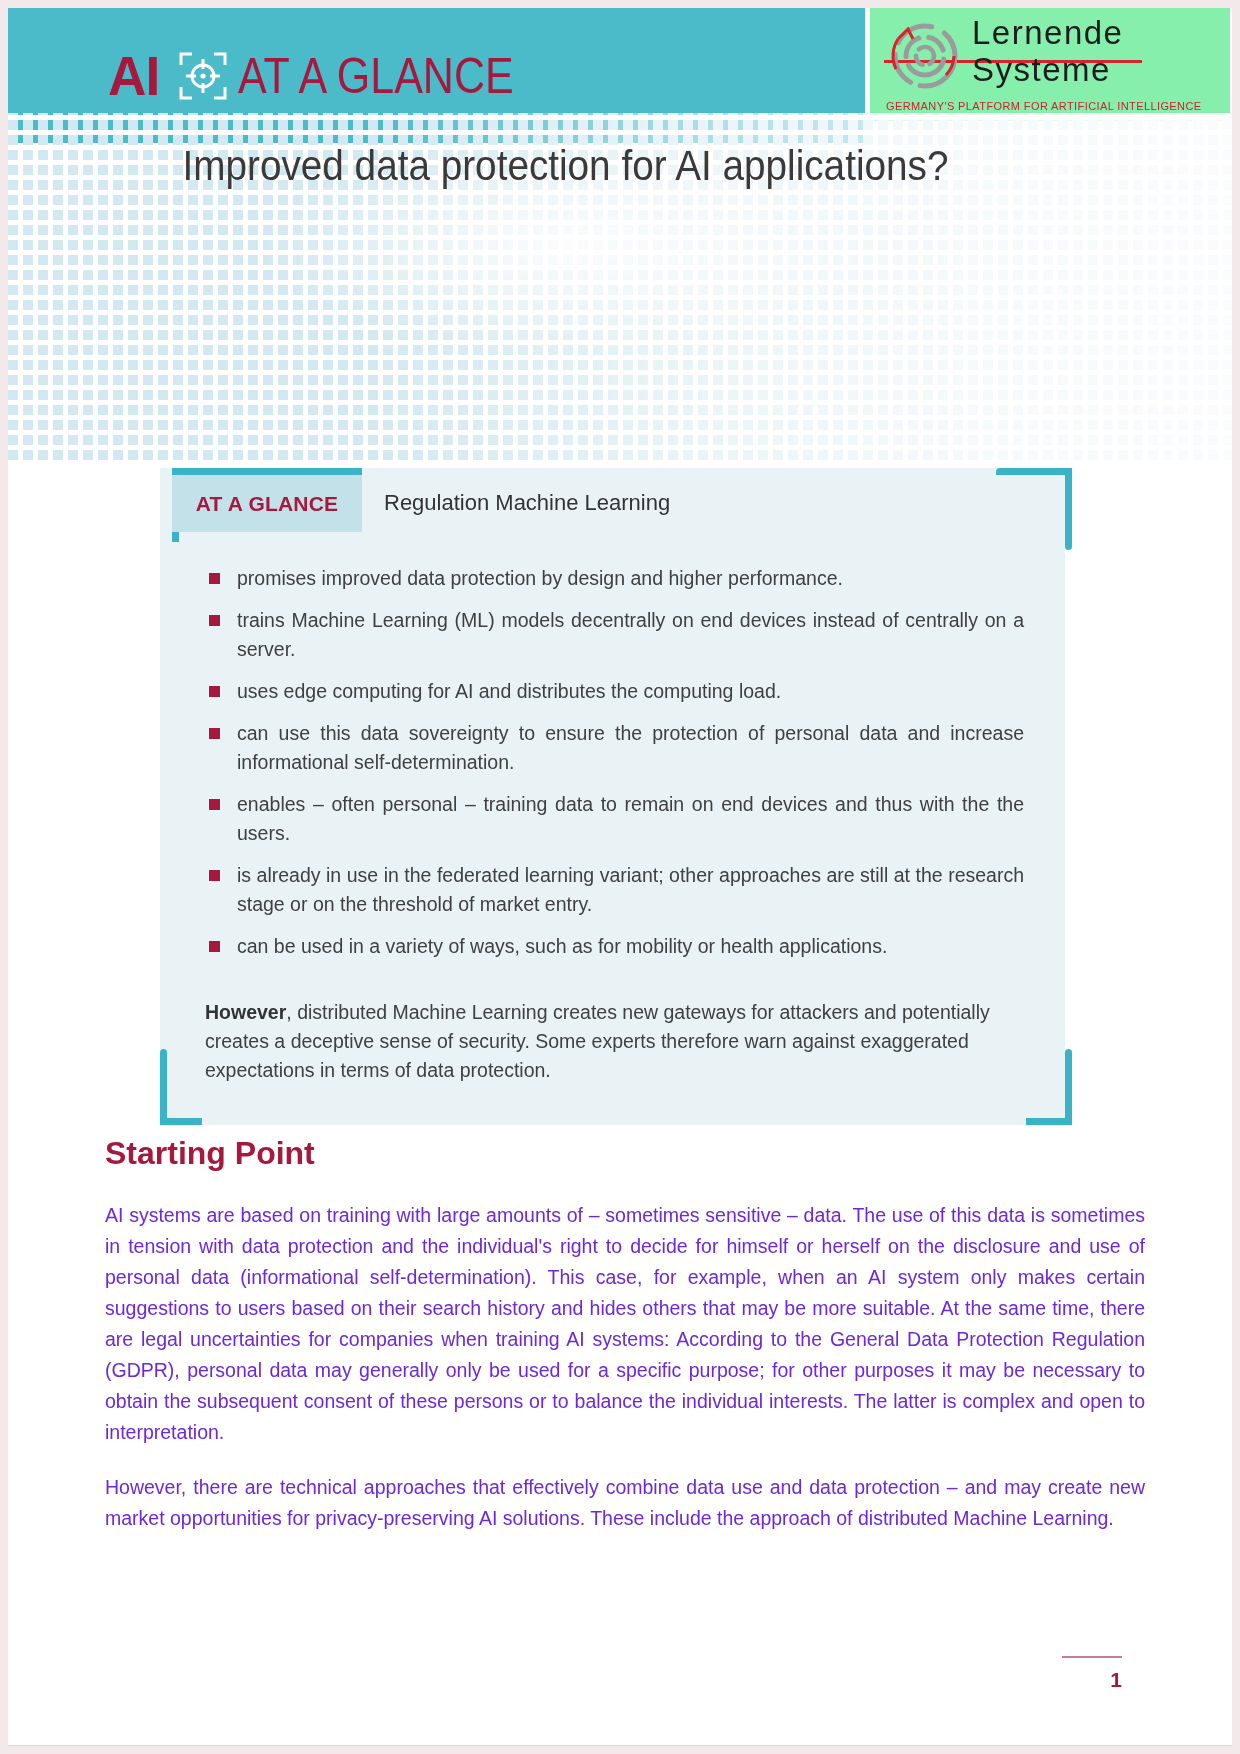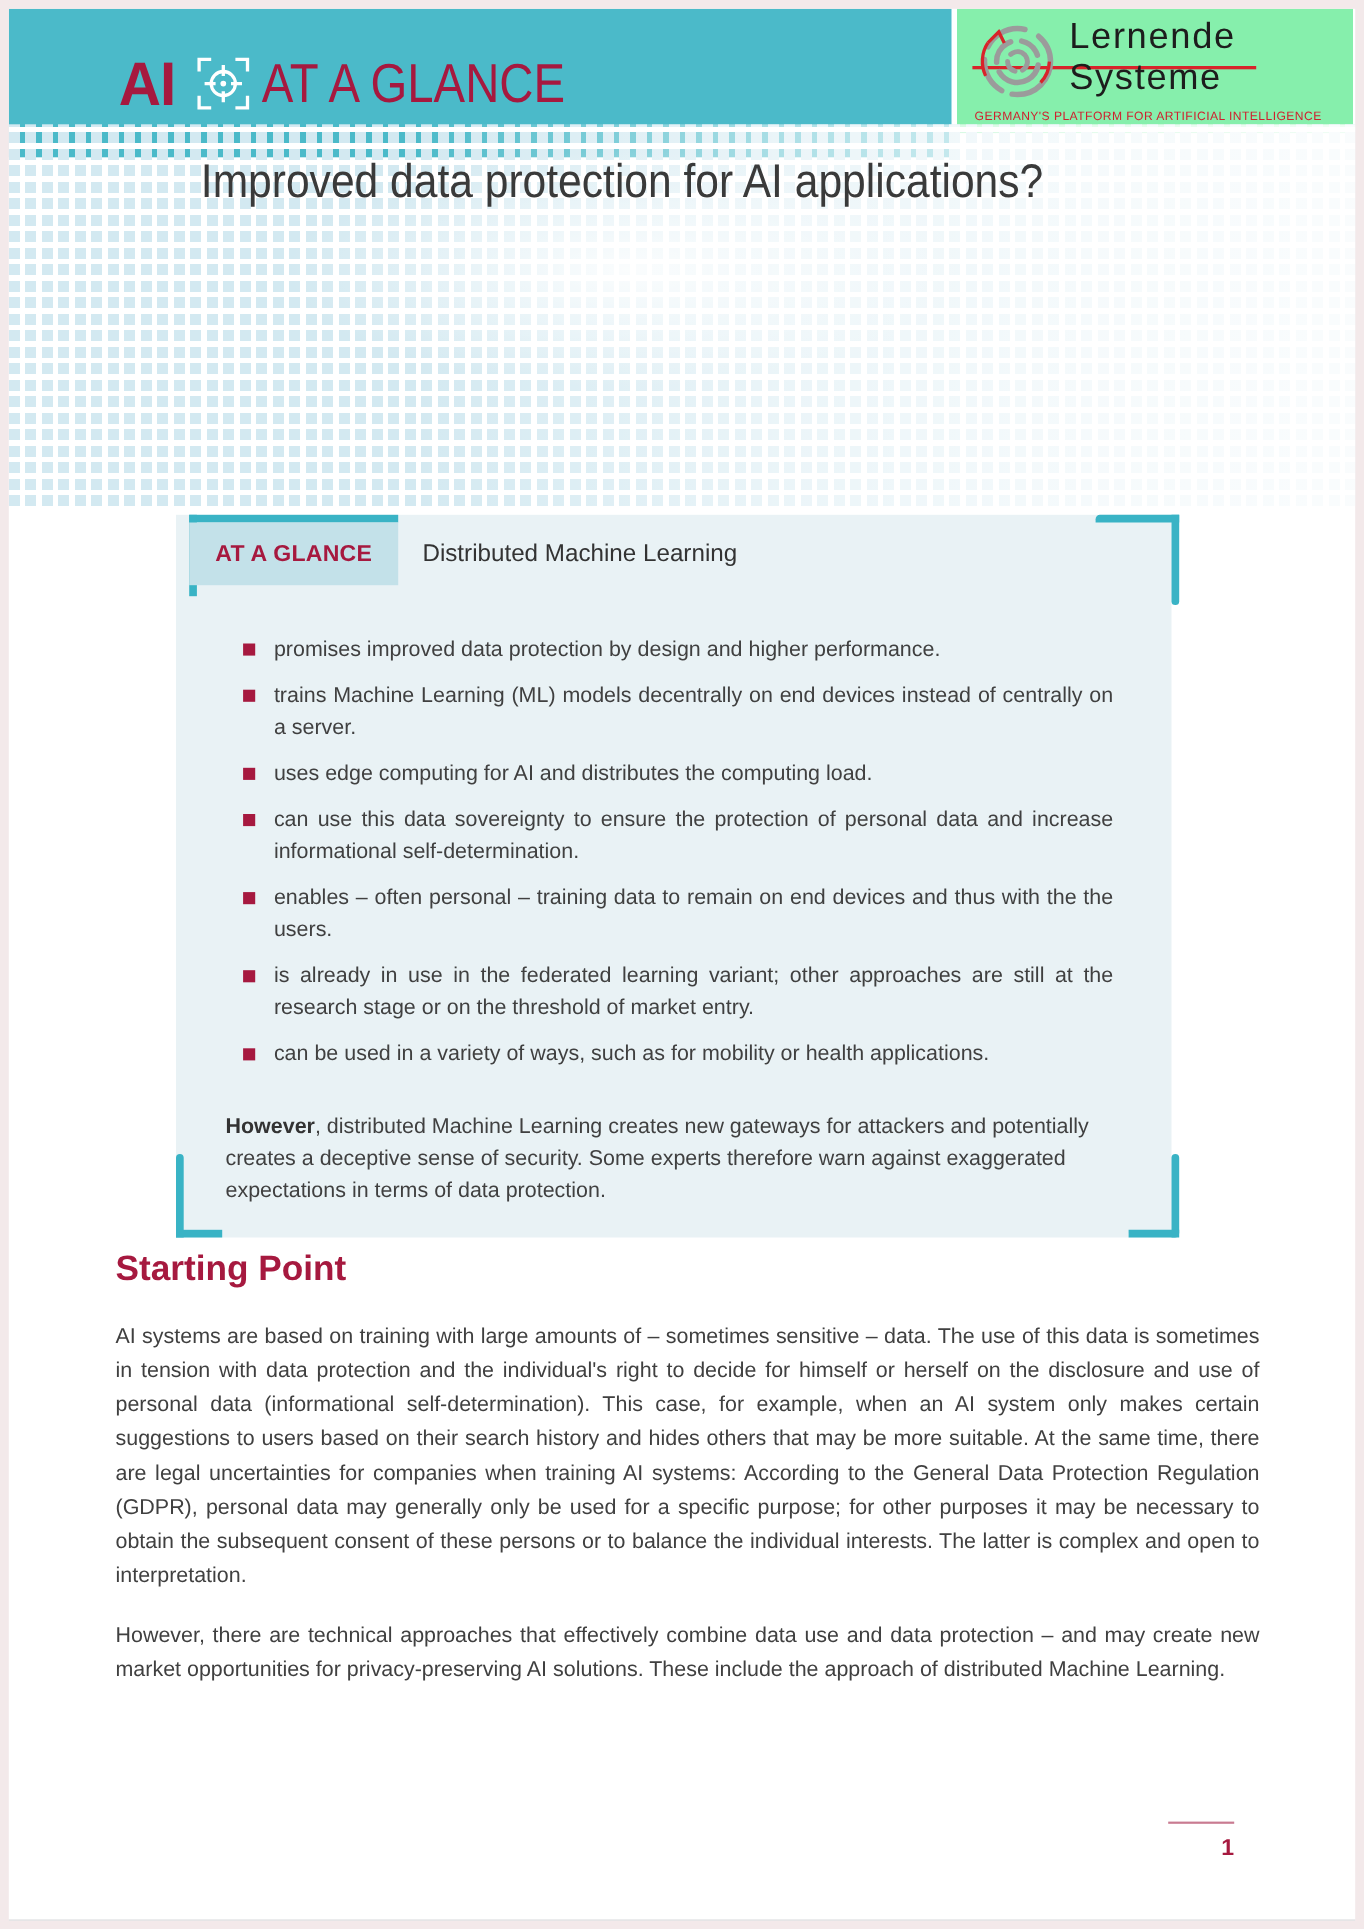--- a/index.html
+++ b/index.html
@@ -87,21 +87,21 @@
     position:absolute;left:12px;top:7px;width:190px;height:57px;
     background:#c3e1e9;display:flex;align-items:center;justify-content:center;
   }
   .gbox-tab-label{
     color:#a6193f;font-weight:bold;font-size:21px;letter-spacing:.2px;white-space:nowrap;
   }
   .gbox-heading{
     position:absolute;left:224px;top:22px;color:#333333;font-size:22px;white-space:nowrap;
   }
   .gbox-content{position:absolute;left:45px;top:92px;width:823px;}
-  .gbullets{list-style:none;margin:16px;padding:0;}
+  .gbullets{list-style:none;margin:4px;padding:0;}
   .gbullets li{
     display:flex;margin-bottom:13px;
     color:#404040;font-size:19.5px;line-height:29px;
   }
   .gbullets .sq{
     flex:none;width:11px;height:11px;background:#a6193f;margin:9px 17px 0 0;
   }
   .gbullets .btext{flex:1;text-align:justify;}
   .gbox-note{
     margin-top:37px;color:#404040;font-size:19.5px;line-height:29px;
@@ -109,21 +109,21 @@
   }
   .gbox-note b{color:#333333;}
 
   
   .section-heading{
     position:absolute;left:97px;top:1127px;color:#a6193f;
     font-size:32px;font-weight:bold;letter-spacing:0;
   }
   .body-copy{
     position:absolute;left:97px;top:1192px;width:1040px;
-    color:#404040;font-size:19.5px;line-height:31px;text-align:justify;
+    color:#6d28d9;font-size:19.5px;line-height:31px;text-align:justify;
   }
   .body-copy p{margin:0 0 24px 0;}
 
   
   .footer-rule{
     position:absolute;right:110px;top:1648px;width:60px;height:2px;background:#c97b91;
   }
   .footer-page{
     position:absolute;right:110px;top:1660px;width:60px;text-align:right;
     color:#a6193f;font-size:21px;font-weight:bold;
@@ -190,21 +190,21 @@
     <div class="corner c-tr-h"></div>
     <div class="corner c-tr-v"></div>
     <div class="corner c-bl-v"></div>
     <div class="corner c-bl-h"></div>
     <div class="corner c-br-v"></div>
     <div class="corner c-br-h"></div>
 
     <div class="gbox-tab">
       <span class="gbox-tab-label">AT A GLANCE</span>
     </div>
-    <div class="gbox-heading">Distributed Machine Learning</div>
+    <div class="gbox-heading">Regulation Machine Learning</div>
 
     <div class="gbox-content">
       <ul class="gbullets">
         <li>
             <span class="sq"></span>
             <span class="btext">promises improved data protection by design and higher performance.</span>
           </li>
         <li>
             <span class="sq"></span>
             <span class="btext">trains Machine Learning (ML) models decentrally on end devices instead of centrally on a server.</span>

